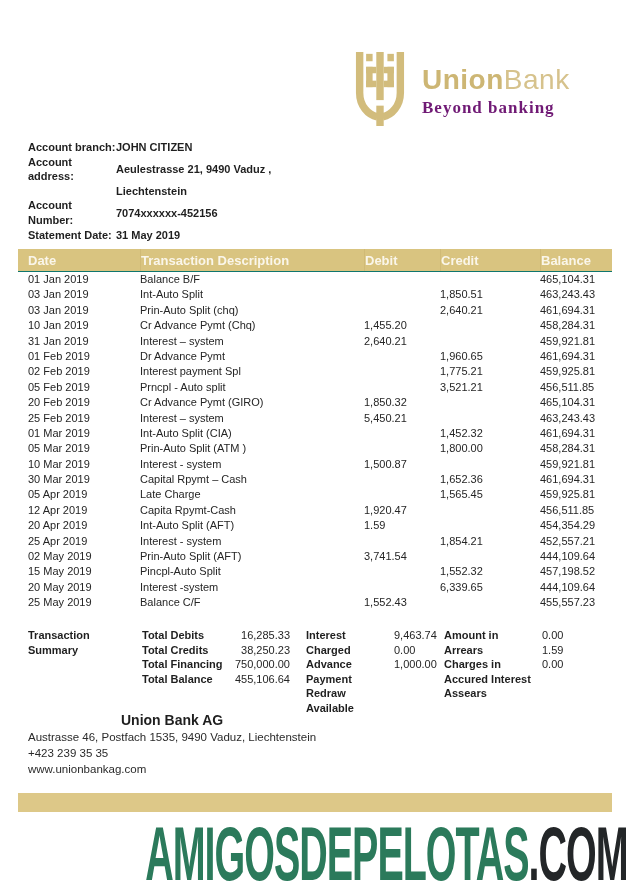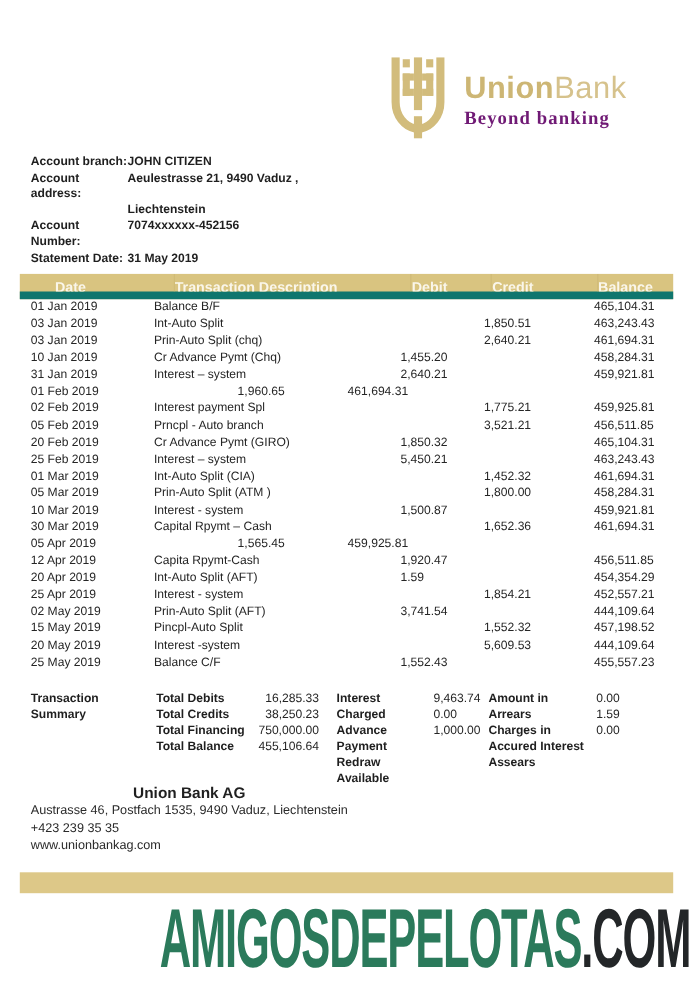--- a/index.html
+++ b/index.html
@@ -17,30 +17,29 @@
   .brand { font-size:28px; letter-spacing:0.5px; line-height:28px; white-space:nowrap; }
   .brand-bold  { font-weight:700; color:#cdb674; }
   .brand-light { font-weight:400; color:#d6c28c; }
   .tagline {
     font-family:"Liberation Serif", serif; font-weight:700;
     font-size:17px; color:#701a75; margin-top:4px; letter-spacing:1px;
   }
 
   
   .account { position:absolute; top:140px; left:28px; font-size:11px; line-height:14.6px; }
-  .acct-row { display:flex; }
+  .acct-row { display:flex;align-items:center; }
   .acct-label { width:88px; font-weight:700; color:#1f1f1f; }
   .acct-value { font-weight:700; color:#1f1f1f; }
 
   
   .stmt-table { position:absolute; top:249px; left:18px; width:594px; }
   .t-head {
     display:flex; background:#d9c480; height:23px; line-height:23px;
-    border-bottom:7px solid #0f766e;
-    padding-left:22px;
+    border-bottom:1px solid #0f766e;
   }
   .h-cell {
     color:#faf6ea; font-weight:700; font-size:13px; overflow:hidden; white-space:nowrap;
     border-left:1px solid rgba(201,179,109,.55);
   }
   .h-cell.c0 { border-left:none; }
   .t-row { display:flex; height:15.4px; line-height:15.4px; font-size:11px; }
   .t-cell { overflow:hidden; white-space:nowrap; }
   .c0 { width:122px; padding-left:10px; }
   .c1 { width:224px; }
@@ -170,34 +169,35 @@
         </div>
         <div class="t-row">
           <div class="t-cell c0">31 Jan 2019</div>
           <div class="t-cell c1">Interest – system</div>
           <div class="t-cell c2">2,640.21</div>
           <div class="t-cell c3"></div>
           <div class="t-cell c4">459,921.81</div>
         </div>
         <div class="t-row">
           <div class="t-cell c0">01 Feb 2019</div>
+          <div class="t-cell c1">Dr Advance Pymt</div>
           <div class="t-cell c2"></div>
           <div class="t-cell c3">1,960.65</div>
           <div class="t-cell c4">461,694.31</div>
         </div>
         <div class="t-row">
           <div class="t-cell c0">02 Feb 2019</div>
           <div class="t-cell c1">Interest payment Spl</div>
           <div class="t-cell c2"></div>
           <div class="t-cell c3">1,775.21</div>
           <div class="t-cell c4">459,925.81</div>
         </div>
         <div class="t-row">
           <div class="t-cell c0">05 Feb 2019</div>
-          <div class="t-cell c1">Prncpl  - Auto branch</div>
+          <div class="t-cell c1">Prncpl  - Auto split</div>
           <div class="t-cell c2"></div>
           <div class="t-cell c3">3,521.21</div>
           <div class="t-cell c4">456,511.85</div>
         </div>
         <div class="t-row">
           <div class="t-cell c0">20 Feb 2019</div>
           <div class="t-cell c1">Cr Advance Pymt (GIRO)</div>
           <div class="t-cell c2">1,850.32</div>
           <div class="t-cell c3"></div>
           <div class="t-cell c4">465,104.31</div>
@@ -232,20 +232,21 @@
         </div>
         <div class="t-row">
           <div class="t-cell c0">30 Mar 2019</div>
           <div class="t-cell c1">Capital Rpymt – Cash</div>
           <div class="t-cell c2"></div>
           <div class="t-cell c3">1,652.36</div>
           <div class="t-cell c4">461,694.31</div>
         </div>
         <div class="t-row">
           <div class="t-cell c0">05 Apr 2019</div>
+          <div class="t-cell c1">Late Charge</div>
           <div class="t-cell c2"></div>
           <div class="t-cell c3">1,565.45</div>
           <div class="t-cell c4">459,925.81</div>
         </div>
         <div class="t-row">
           <div class="t-cell c0">12 Apr 2019</div>
           <div class="t-cell c1">Capita Rpymt-Cash</div>
           <div class="t-cell c2">1,920.47</div>
           <div class="t-cell c3"></div>
           <div class="t-cell c4">456,511.85</div>
@@ -275,21 +276,21 @@
           <div class="t-cell c0">15 May 2019</div>
           <div class="t-cell c1">Pincpl-Auto Split</div>
           <div class="t-cell c2"></div>
           <div class="t-cell c3">1,552.32</div>
           <div class="t-cell c4">457,198.52</div>
         </div>
         <div class="t-row">
           <div class="t-cell c0">20 May 2019</div>
           <div class="t-cell c1">Interest -system</div>
           <div class="t-cell c2"></div>
-          <div class="t-cell c3">5,609.53</div>
+          <div class="t-cell c3">6,339.65</div>
           <div class="t-cell c4">444,109.64</div>
         </div>
         <div class="t-row">
           <div class="t-cell c0">25 May 2019</div>
           <div class="t-cell c1">Balance C/F</div>
           <div class="t-cell c2">1,552.43</div>
           <div class="t-cell c3"></div>
           <div class="t-cell c4">455,557.23</div>
         </div>
       </div>

